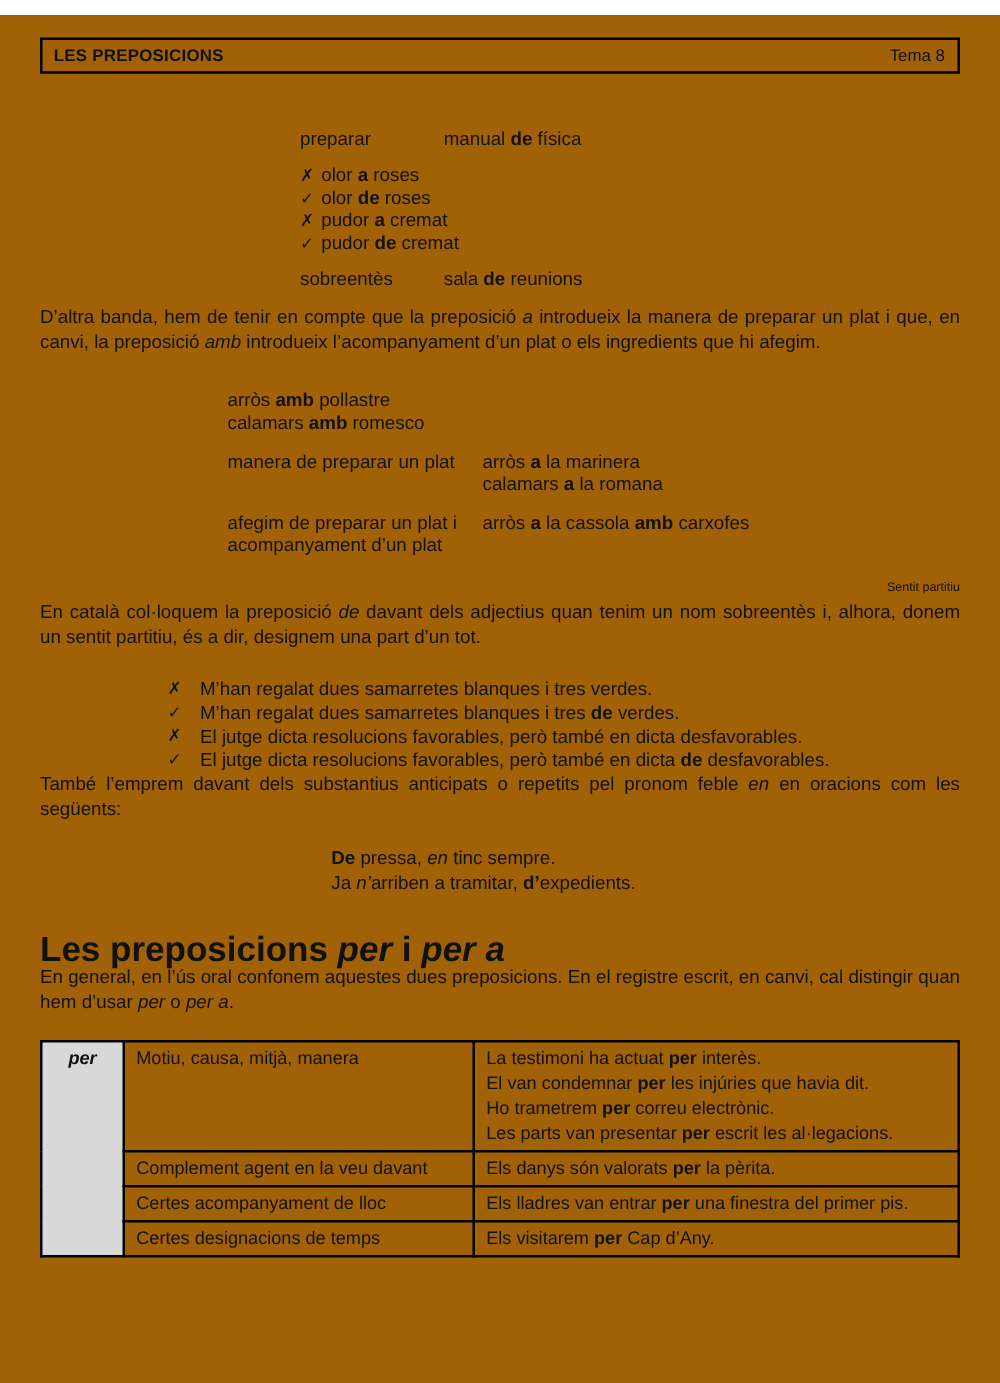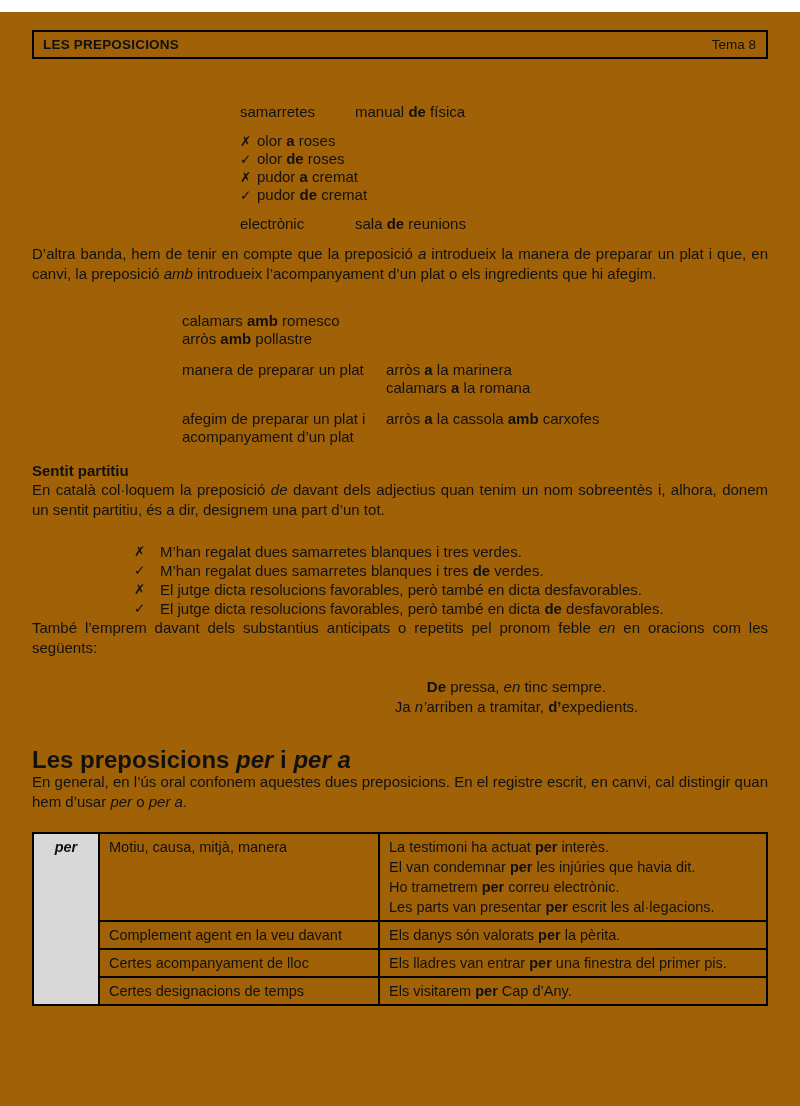--- a/index.html
+++ b/index.html
@@ -54,25 +54,25 @@
   .p1 { margin-top: 33px; }
   .p2 { margin-top: 22px; }
   .p3 { margin-top: 23px; }
   .p4 { margin-top: 27px; }
 
   
   .checklist { margin: 22px 0 0 102px; line-height: 19px; }
   .checklist .mark { width: 26px; }
 
   
-  .en-block { margin: 19px 0 0 233px; line-height: 20px; text-align: center; }
-
-  
-  h2.subhead { font-size: 15px; line-height: 18px; margin: 16px 0 0 0; font-weight: bold; }
-  h1.mainhead { font-size: 24px; line-height: 24px; margin: 31px 0 0 0; font-weight: bold; }
+  .en-block { margin: 19px 0 0 233px; line-height: 20px; }
+
+  
+  h2.subhead { font-size: 10px; line-height: 18px; margin: 16px 0 0 0; font-weight: normal; text-align: right; }
+  h1.mainhead { font-size: 28px; line-height: 24px; margin: 31px 0 0 0; font-weight: bold; }
 
   
   table.per-table {
     border-collapse: collapse;
     margin-top: 20px;
     width: 736px;
     table-layout: fixed;
   }
   table.per-table td {
     border: 2px solid #000;
@@ -96,21 +96,21 @@
 
 <div class="page">
 
   <header class="titlebar">
     <span class="title">LES PREPOSICIONS</span>
     <span class="tema">Tema 8</span>
   </header>
 
   <section class="deflist deflist1">
     <div class="defrow">
-      <div class="term">samarretes</div>
+      <div class="term">preparar</div>
       <div class="lines">
         <div class="exline">
             <span class="extext">manual <b>de</b> física</span>
           </div>
       </div>
     </div>
     <div class="defrow">
       <div class="lines">
         <div class="exline">
             <span class="mark">✗</span>
@@ -124,39 +124,39 @@
             <span class="mark">✗</span>
             <span class="extext">pudor <b>a</b> cremat</span>
           </div>
         <div class="exline">
             <span class="mark">✓</span>
             <span class="extext">pudor <b>de</b> cremat</span>
           </div>
       </div>
     </div>
     <div class="defrow">
-      <div class="term">electrònic</div>
+      <div class="term">sobreentès</div>
       <div class="lines">
         <div class="exline">
             <span class="extext">sala <b>de</b> reunions</span>
           </div>
       </div>
     </div>
   </section>
 
   <p class="body-par p1">D’altra banda, hem de tenir en compte que la preposició <i>a</i> introdueix la manera de preparar un plat i que, en canvi, la preposició <i>amb</i> introdueix l’acompanyament d’un plat o els ingredients que hi afegim.</p>
 
   <section class="deflist deflist2">
     <div class="defrow">
       <div class="lines">
         <div class="exline">
+            <span class="extext">arròs <b>amb</b> pollastre</span>
+          </div>
+        <div class="exline">
             <span class="extext">calamars <b>amb</b> romesco</span>
-          </div>
-        <div class="exline">
-            <span class="extext">arròs <b>amb</b> pollastre</span>
           </div>
       </div>
     </div>
     <div class="defrow">
       <div class="term">manera de preparar un plat</div>
       <div class="lines">
         <div class="exline">
             <span class="extext">arròs <b>a</b> la marinera</span>
           </div>
         <div class="exline">

